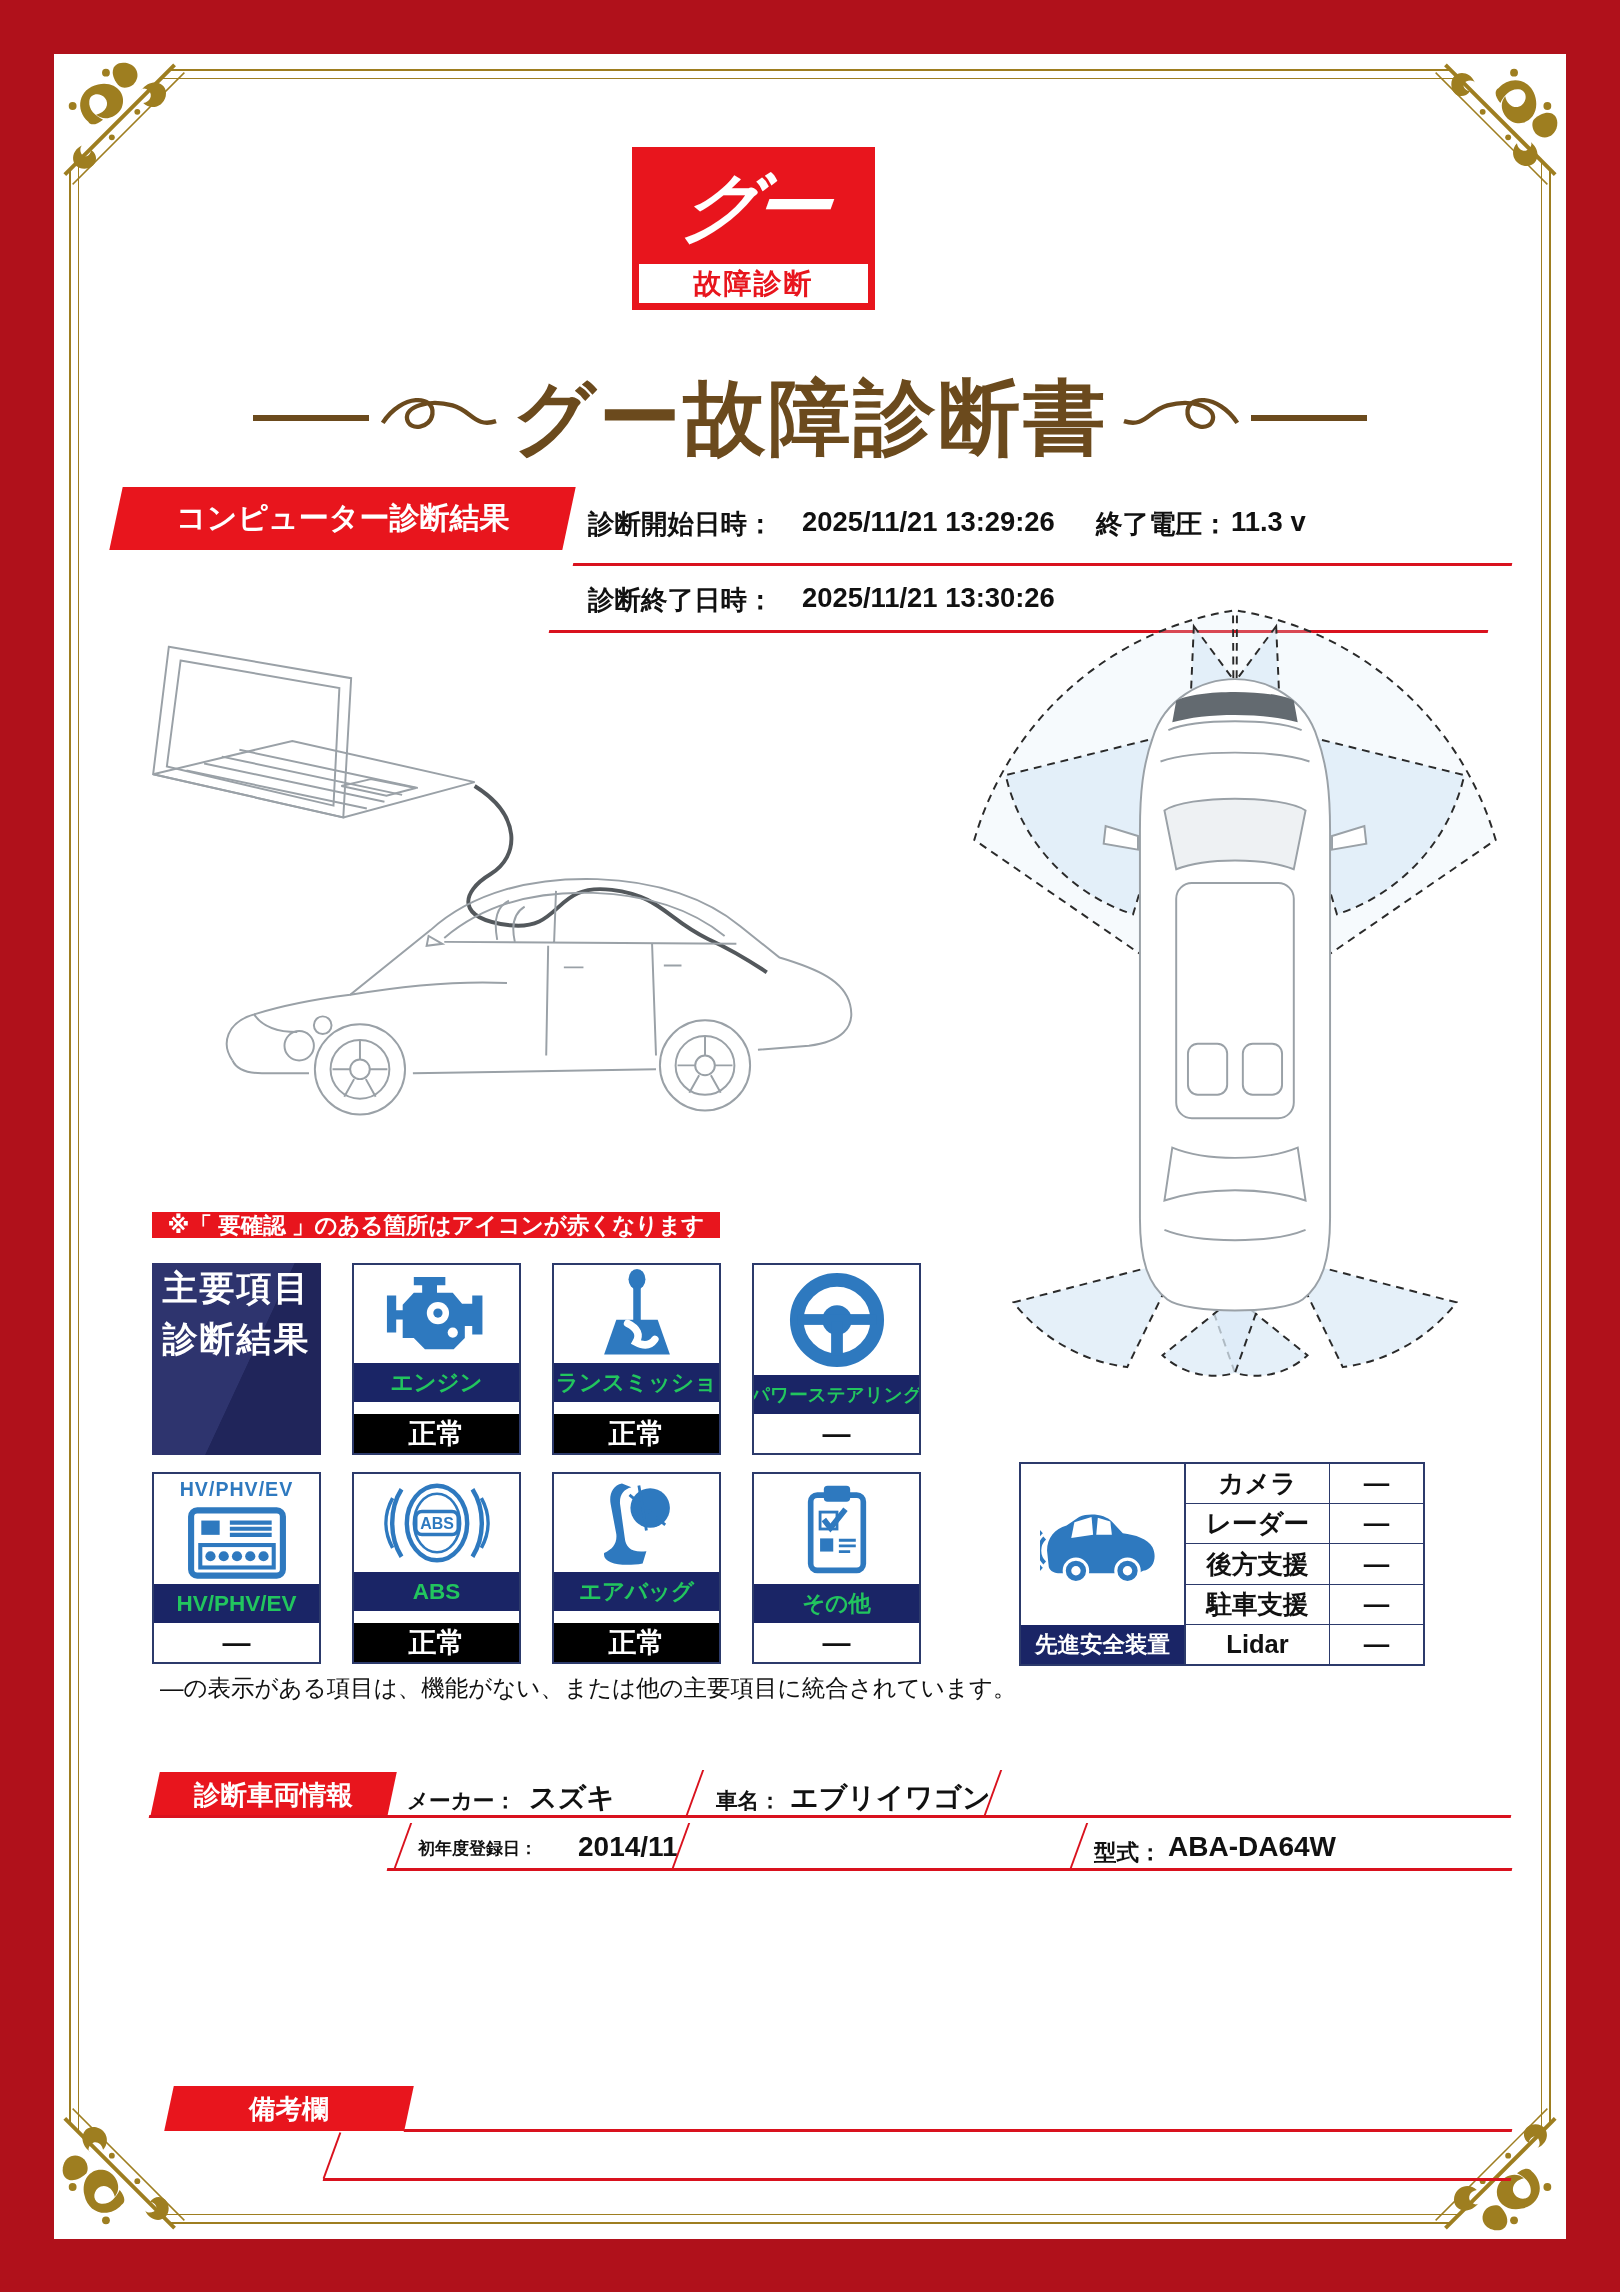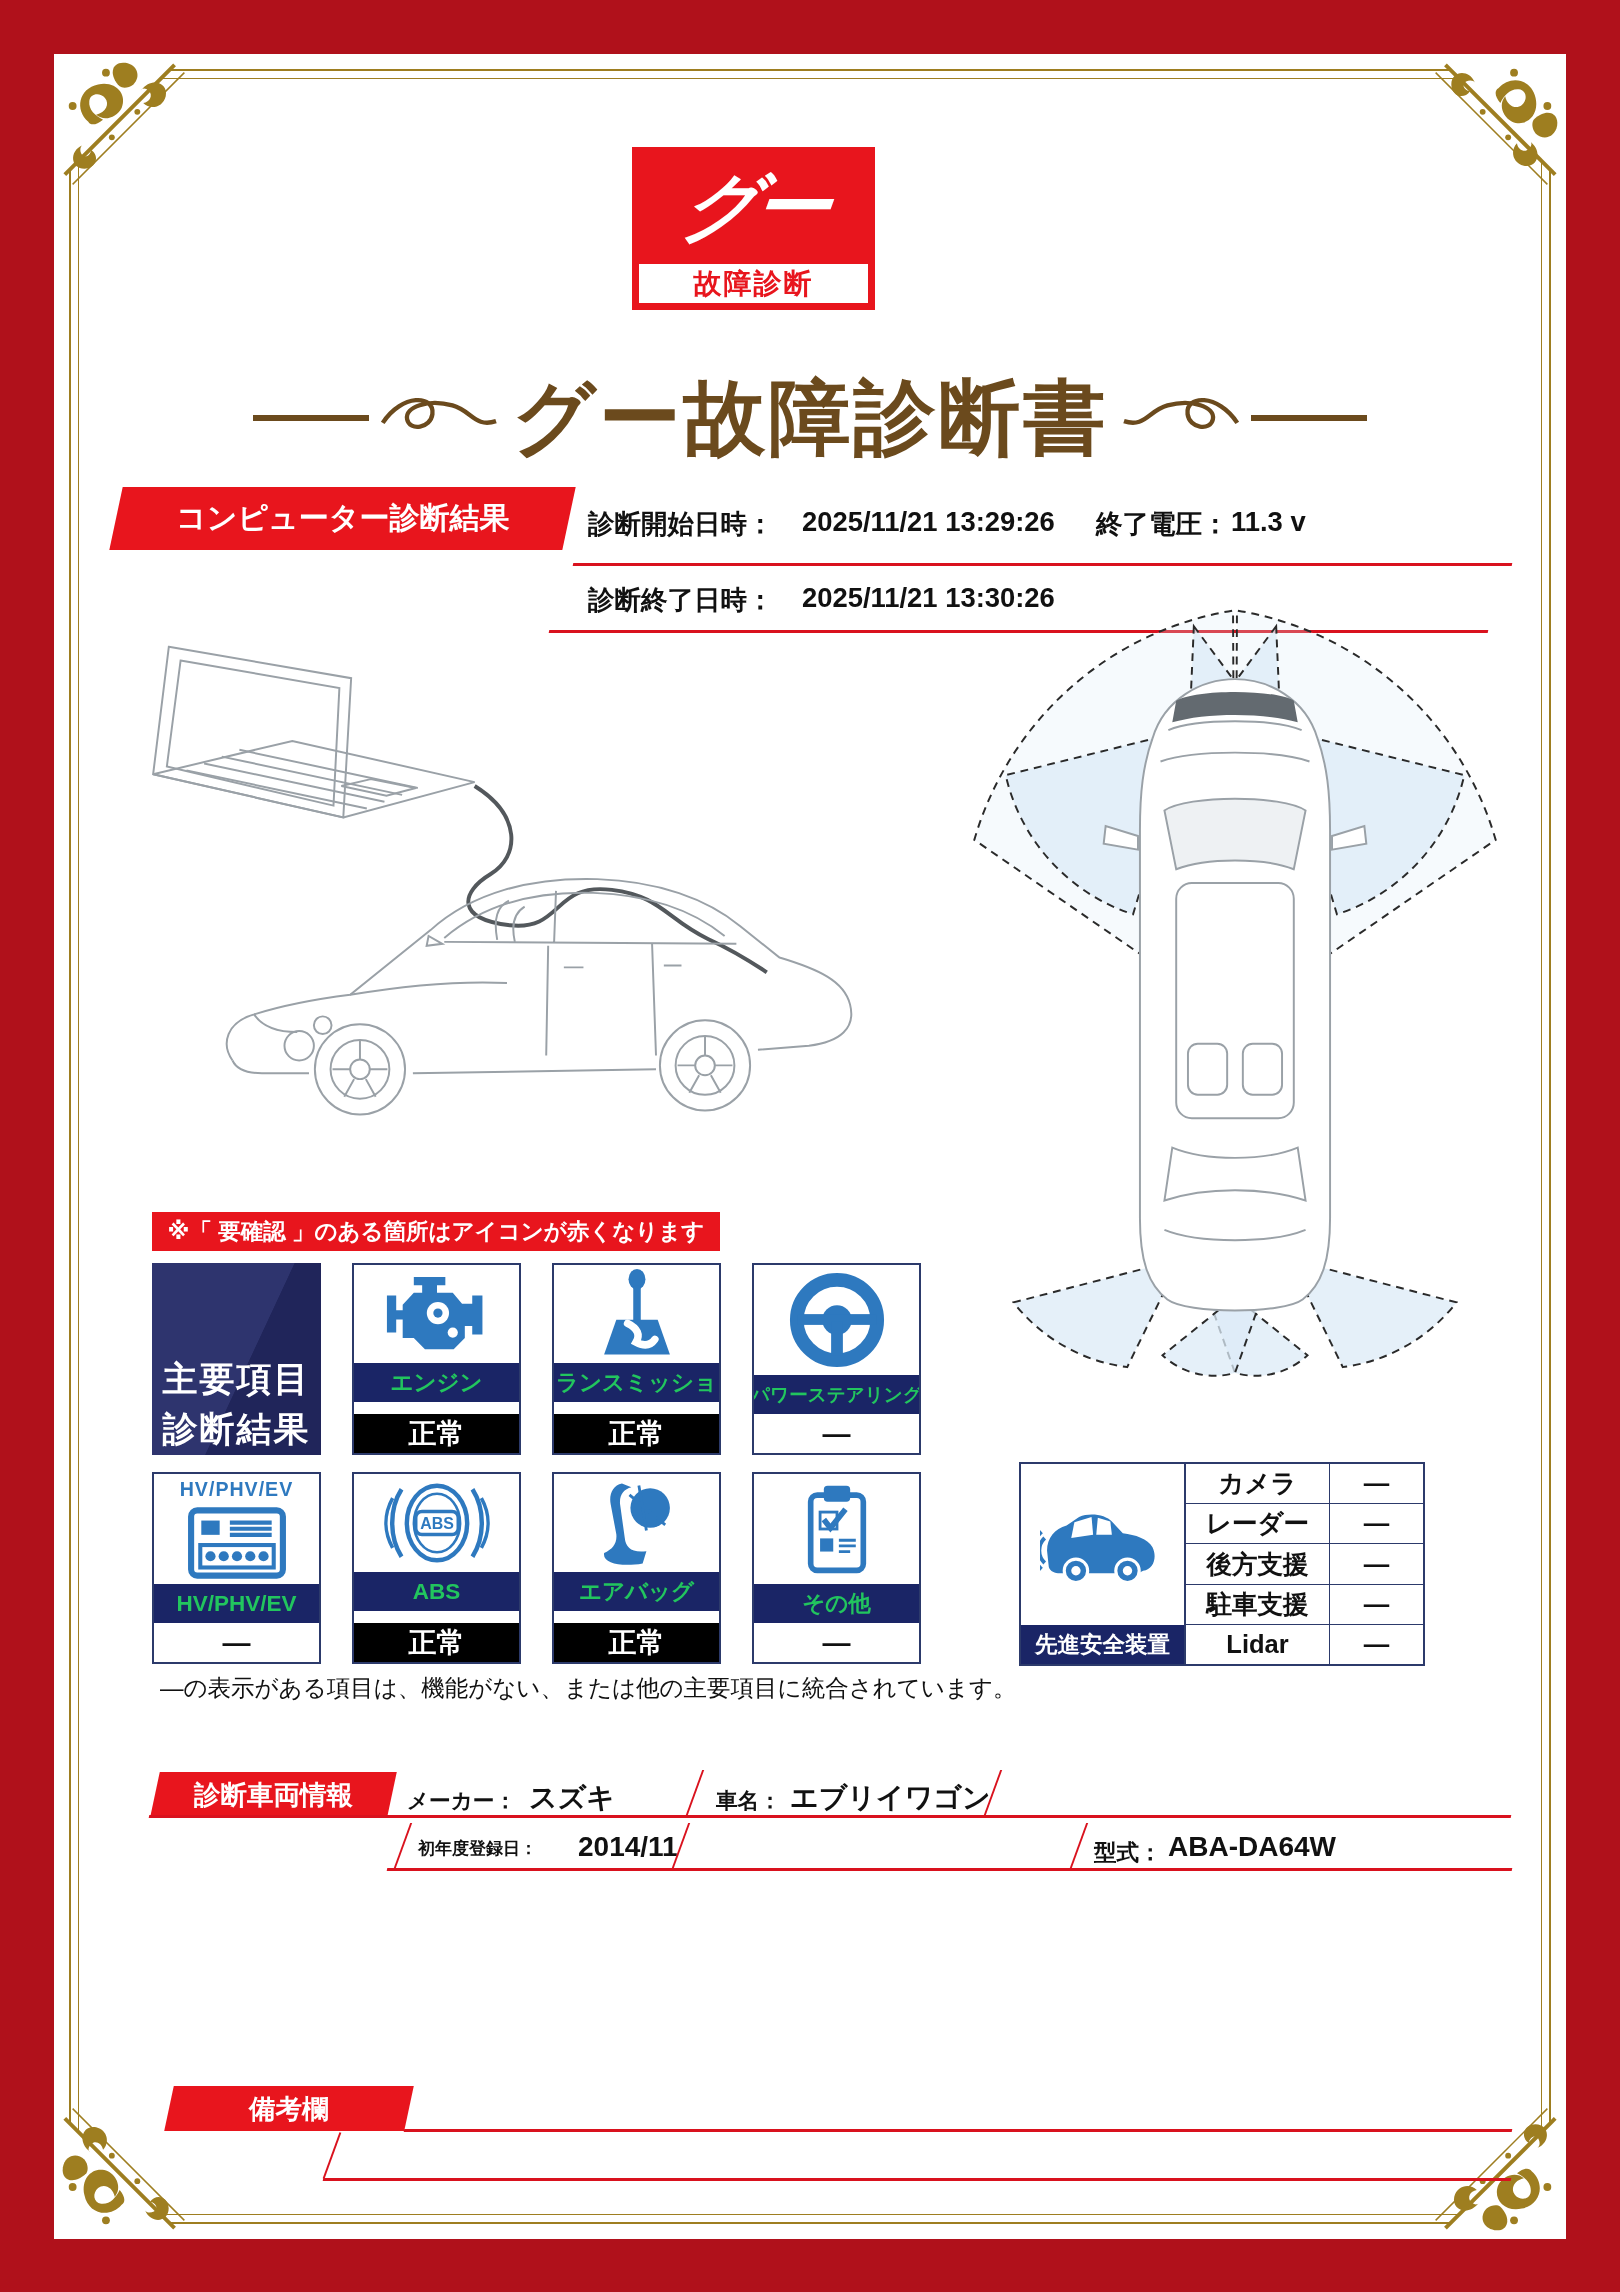--- a/index.html
+++ b/index.html
@@ -26,34 +26,34 @@
   .main-title{font-size:82px;font-weight:bold;color:#6b4a1d;letter-spacing:2.9px;line-height:1;padding:0 3.9px;}
   
   .ribbon{position:absolute;background:#e8151d;color:#fff;display:flex;align-items:center;justify-content:center;
           font-weight:bold;transform:skewX(-12deg);}
   .ribbon>span{transform:skewX(12deg);white-space:nowrap;}
   .rule{position:absolute;height:2.9px;background:#d9121e;transform:skewX(-12deg);}
   .vdiv{position:absolute;width:2px;background:#d9121e;transform:skewX(-20deg);}
   .txt{position:absolute;white-space:nowrap;color:#111;}
   .b{font-weight:bold;}
   
-  .alert-strip{position:absolute;left:152px;top:1212px;width:568px;height:39px;background:#e8151d;color:#fff;
+  .alert-strip{position:absolute;left:152px;top:1212px;width:568px;height:26px;background:#e8151d;color:#fff;
           display:flex;align-items:center;justify-content:center;font-size:22.5px;font-weight:bold;white-space:nowrap;}
   
   .grid-row{position:absolute;left:152px;width:769px;height:192px;display:flex;justify-content:space-between;}
   .card{width:169px;height:192px;border:2px solid #2c3a6b;background:#fff;box-sizing:border-box;display:flex;flex-direction:column;}
   .card-icon{flex:1;display:flex;flex-direction:column;align-items:center;justify-content:center;overflow:hidden;}
   .card-label{height:39px;background:#1a2566;color:#22c55e;display:flex;align-items:center;justify-content:center;
           font-weight:bold;font-size:22.5px;white-space:nowrap;overflow:hidden;}
   .card-label.small{font-size:18.6px;}
   .card-status{height:39px;display:flex;align-items:center;justify-content:center;font-weight:bold;font-size:28px;}
   .status-ok{background:#000000;color:#fff;margin-top:12px;}
   .status-none{background:#fff;color:#111;}
   .summary-panel{width:169px;height:192px;box-sizing:border-box;color:#fff;display:flex;flex-direction:column;align-items:center;
-          justify-content:flex-end;font-size:35px;font-weight:bold;letter-spacing:2px;line-height:1.45;
+          justify-content:flex-start;font-size:35px;font-weight:bold;letter-spacing:2px;line-height:1.45;
           background:linear-gradient(115deg,#2e346e 0%,#2e346e 55%,#20255a 55.3%,#20255a 100%);}
   .hv-caption{color:#2e79bf;font-weight:bold;font-size:19.6px;margin-bottom:5.9px;letter-spacing:1px;}
   .dash-note{position:absolute;left:160px;top:1672px;font-size:23.5px;color:#111;white-space:nowrap;}
   
   .safety{position:absolute;left:1019px;top:1462px;width:406px;height:204px;border:2px solid #2c3a6b;box-sizing:border-box;background:#fff;}
   .safety-iconcell{position:absolute;left:0;top:0;width:165px;height:161px;border-right:2px solid #2c3a6b;box-sizing:border-box;
           display:flex;align-items:center;justify-content:center;}
   .safety-caption{position:absolute;left:0;top:161px;width:165px;height:39px;background:#1a2566;color:#fff;display:flex;
           align-items:center;justify-content:center;font-weight:bold;font-size:22.5px;border-right:2px solid #2c3a6b;box-sizing:border-box;}
   .safety-rows{position:absolute;left:165px;top:0;right:0;bottom:0;display:flex;flex-direction:column;}

